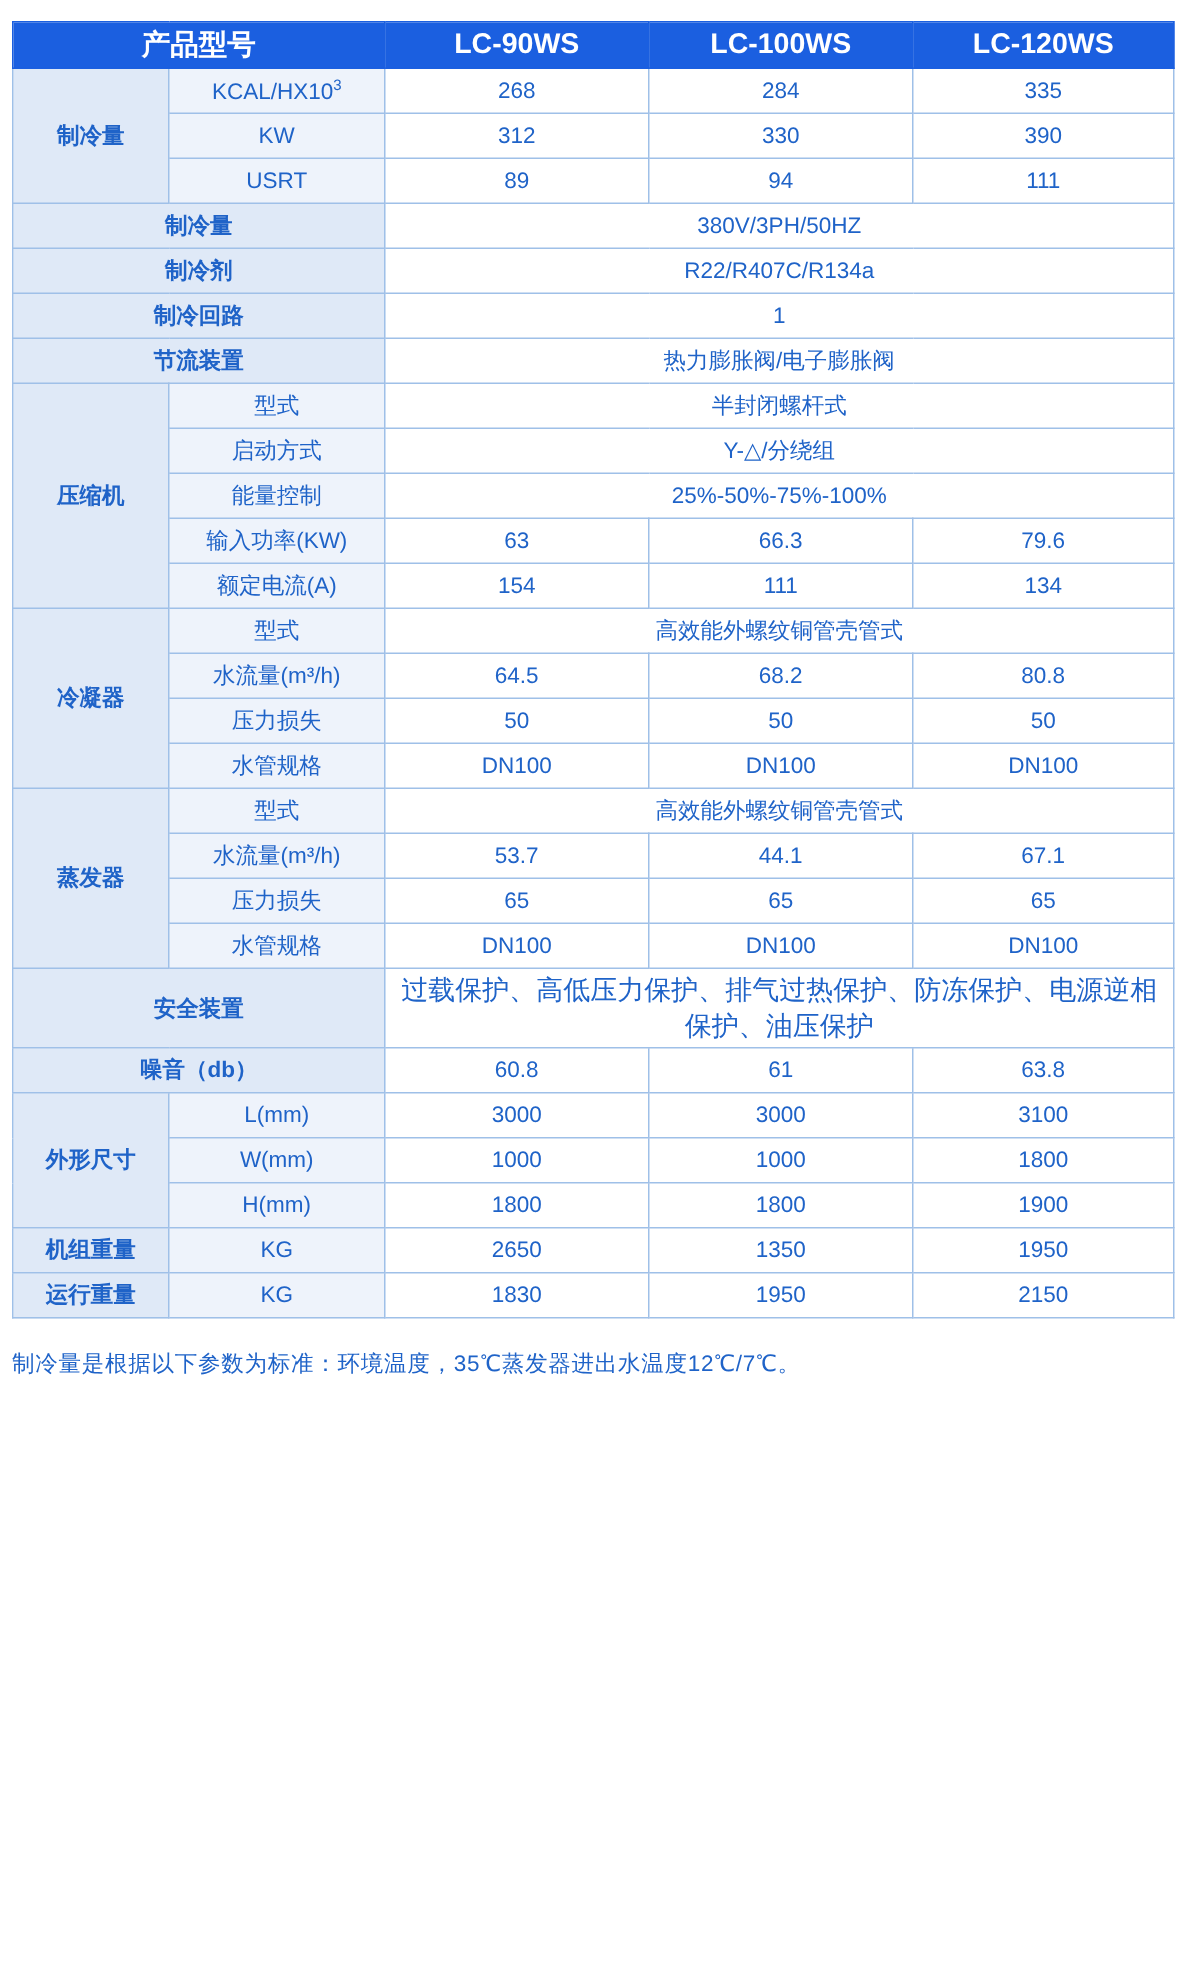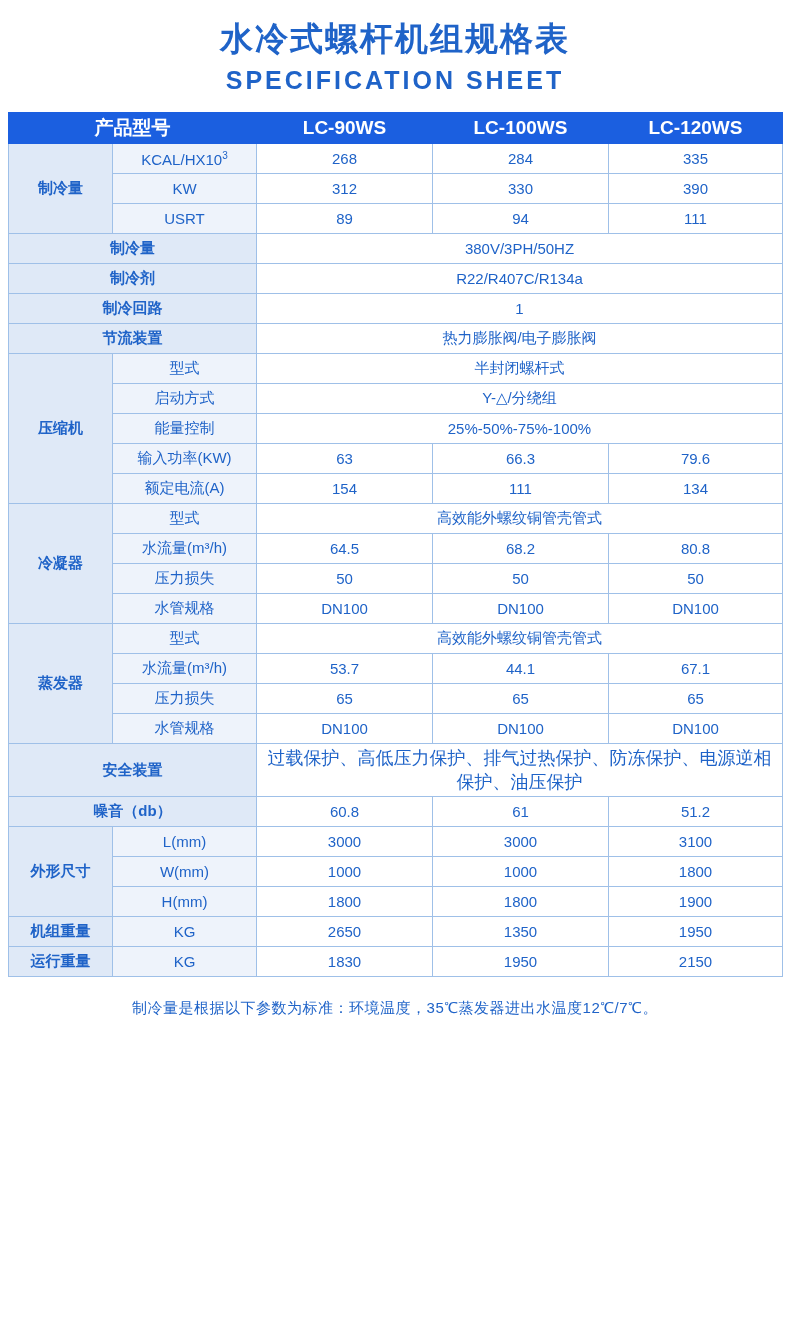--- a/index.html
+++ b/index.html
@@ -90,36 +90,31 @@
     letter-spacing: 0px;
   }
   td.merge-label {
     background: #dfe9f7;
     font-weight: bold;
     font-size: 16px;
   }
   .sup { font-size: 10px; vertical-align: super; }
   .footnote {
     margin-top: 16px;
-    text-align: center;
     font-size: 15px;
     color: #1f63c8;
     line-height: 30px;
     letter-spacing: 0.5px;
   }
 </style>
 </head>
 <body>
 
 <div class="page">
 
-  <div class="title-block">
-    <div class="title-cn">水冷式螺杆机组规格表</div>
-    <div class="title-en">SPECIFICATION SHEET</div>
-  </div>
 
   <table class="spec">
     <colgroup>
       <col class="c1">
         <col class="c2">
         <col class="c3">
         <col class="c4">
         <col class="c5">
     </colgroup>
     <tbody>
@@ -243,21 +238,21 @@
 
       <tr>
         <td class="merge-label" colspan="2">安全装置</td>
         <td class="val small" colspan="3">过载保护、高低压力保护、排气过热保护、防冻保护、电源逆相保护、油压保护</td>
       </tr>
 
       <tr>
         <td class="merge-label" colspan="2">噪音（db）</td>
         <td class="val">60.8</td>
         <td class="val">61</td>
-        <td class="val">51.2</td>
+        <td class="val">63.8</td>
       </tr>
 
       <tr>
         <td class="lbl" rowspan="3">外形尺寸</td>
         <td class="lbl2">L(mm)</td>
         <td class="val">3000</td>
         <td class="val">3000</td>
         <td class="val">3100</td>
       </tr>
       <tr>

